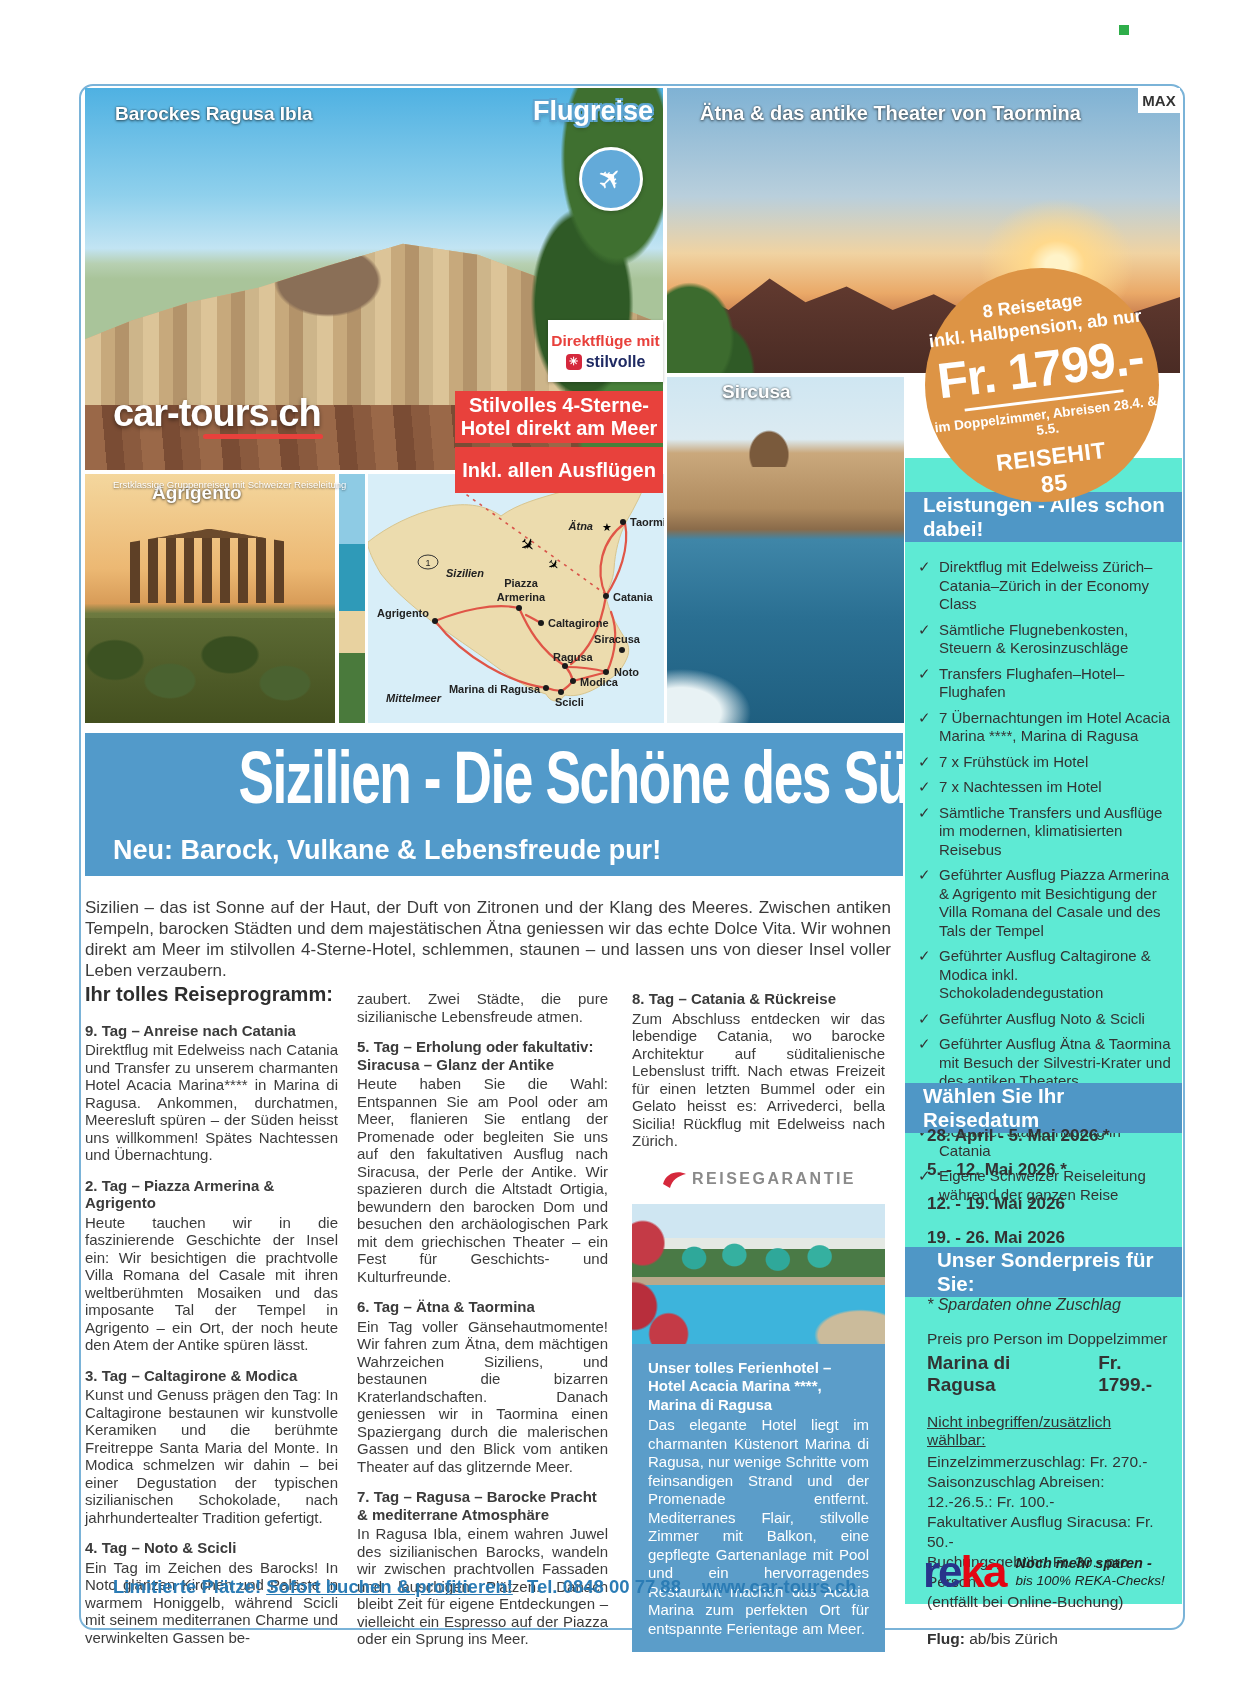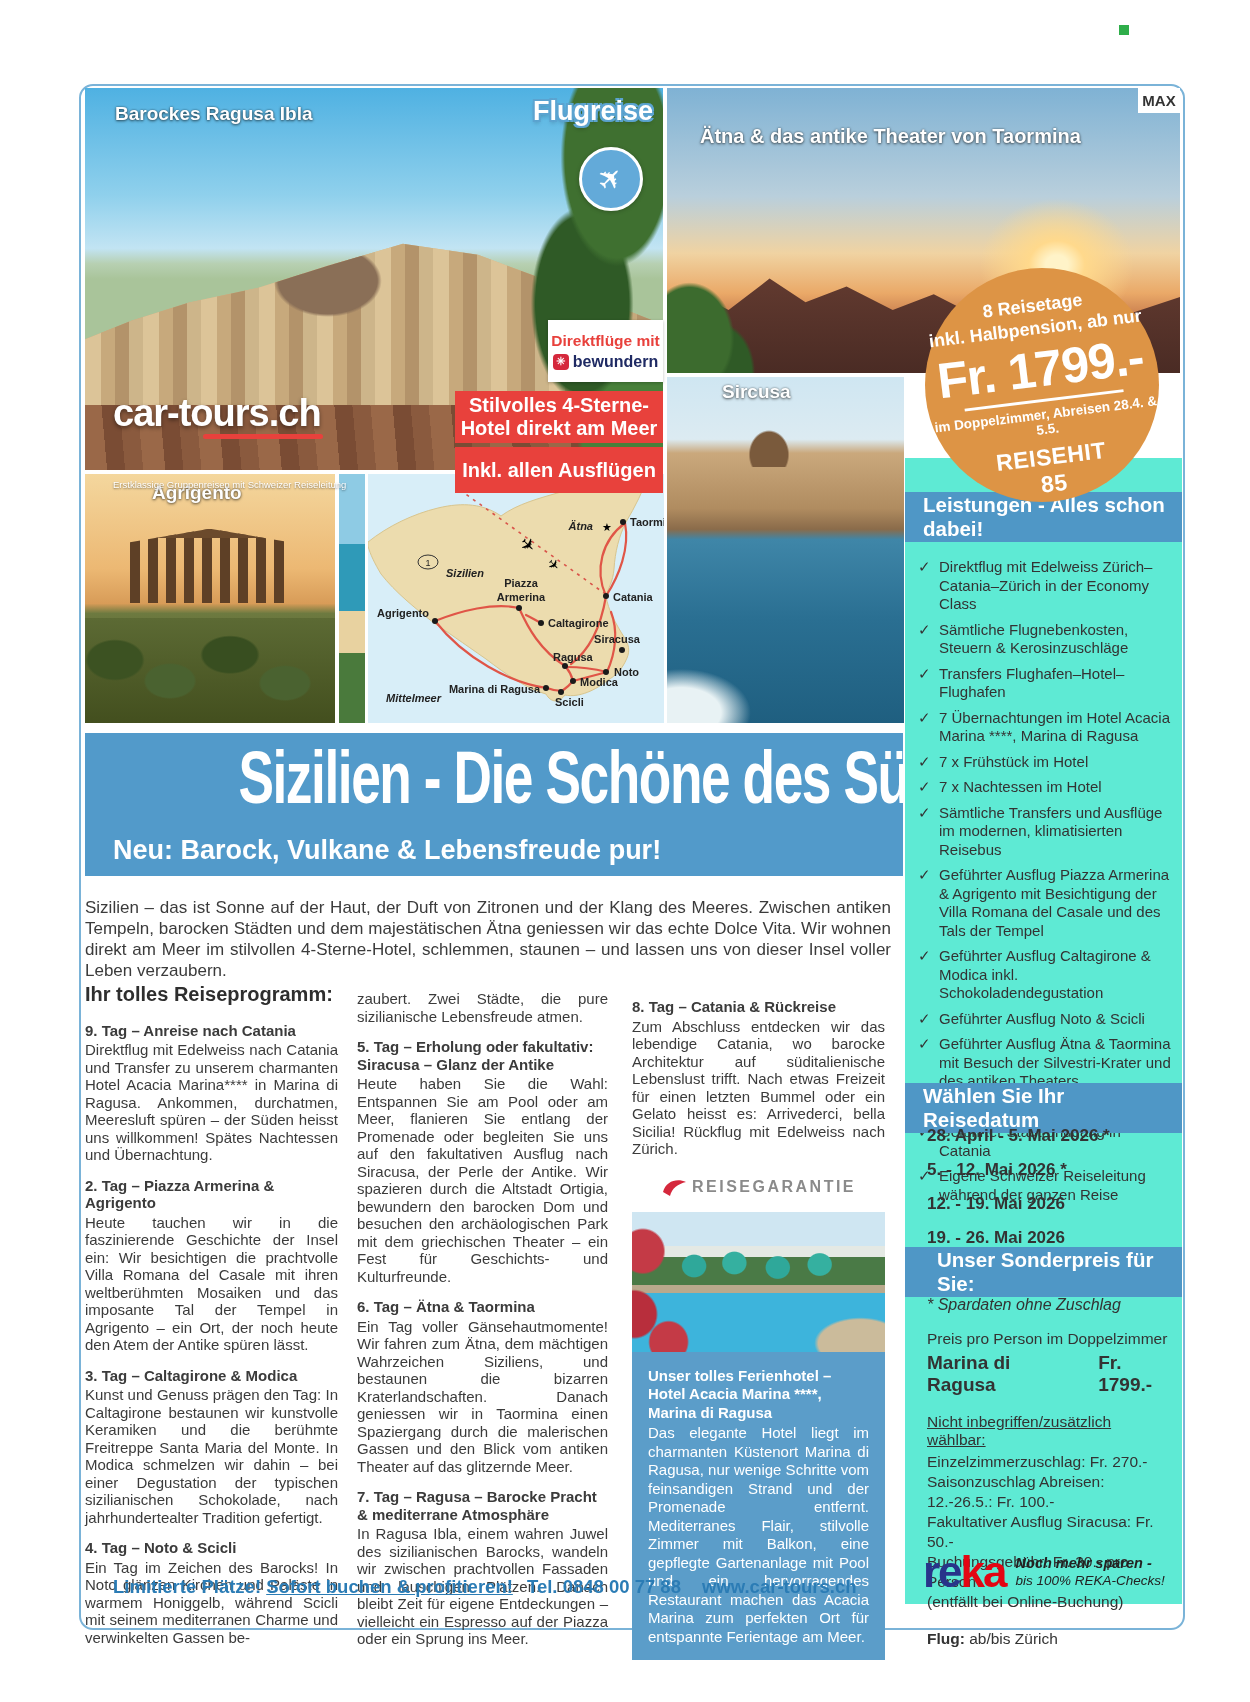--- a/index.html
+++ b/index.html
@@ -121,21 +121,21 @@
 
   
   .intro{position:absolute;left:85px;top:897px;width:806px;font-size:17px;line-height:21px;
       text-align:justify;color:#3b3b3b;}
   .prog-col{position:absolute;font-size:15px;line-height:17.5px;text-align:justify;color:#3b3b3b;}
   .col1{left:85px;top:986px;width:253px;}
   .col2{left:357px;top:990px;width:251px;}
   .col3{left:632px;top:990px;width:253px;}
   .prog-head{font-size:20px;font-weight:bold;margin:0 0 18px;color:#2e2e2e;}
   .day-h{font-weight:bold;margin:13px 0 2px;text-align:left;}
-  .day-h.first{margin-top:8px;}
+  .day-h.first{margin-top:0;}
   .reisegarantie{display:flex;align-items:center;justify-content:center;gap:5px;margin-top:18px;}
   .rg-txt{color:#8a8a8a;font-size:16px;letter-spacing:2.5px;font-weight:bold;}
   .hotel-box{margin-top:0;background:#5b9dc9;color:#fff;padding:15px 16px 14px;font-size:15px;
       line-height:18.5px;text-align:justify;}
   .hotel-box .hb-h{font-weight:bold;text-align:left;margin-bottom:2px;}
 
   
   .panel{position:absolute;left:905px;top:458px;width:277px;height:1146px;background:#5eead4;z-index:3;}
   .pbar{position:absolute;left:0;width:100%;height:50px;background:#4f97c6;color:#fff;font-weight:bold;
       font-size:20.5px;display:flex;align-items:center;padding-left:18px;box-sizing:border-box;}
@@ -190,31 +190,31 @@
   <div class="ct-logo">
     <div class="ct-name">car-tours.ch</div>
     <div class="ct-swoosh"></div>
     <div class="ct-tag">Erstklassige Gruppenreisen mit Schweizer Reiseleitung</div>
   </div>
 
   <div class="badge-white">
     <div class="bw-l1">Direktflüge mit</div>
     <div class="bw-l2">
       <span class="ew-star">✳</span>
-      <span>bewundern</span>
+      <span>stilvolle</span>
     </div>
   </div>
   <div class="badge-red badge-red1">Stilvolles 4-Sterne-Hotel direkt am Meer</div>
   <div class="badge-red badge-red2">Inkl. allen Ausflügen</div>
 
   <div class="ph ph-taormina">
     <div class="tao-ruins"></div>
     <div class="tao-green"></div>
   </div>
-  <div class="pl" style="left:700px;top:102px;font-size:20px;margin-top:23px;">Ätna &amp; das antike Theater von Taormina</div>
+  <div class="pl" style="left:700px;top:102px;font-size:20px;">Ätna &amp; das antike Theater von Taormina</div>
   <div class="max-box">MAX</div>
 
   <div class="ph ph-sircusa">
     <div class="sir-dome"></div>
     <div class="sir-foam"></div>
   </div>
   <div class="pl" style="left:722px;top:381px;">Sircusa</div>
   <div class="ph ph-agrigento">
     <div class="agr-temple"></div>
     <div class="agr-grove"></div>

